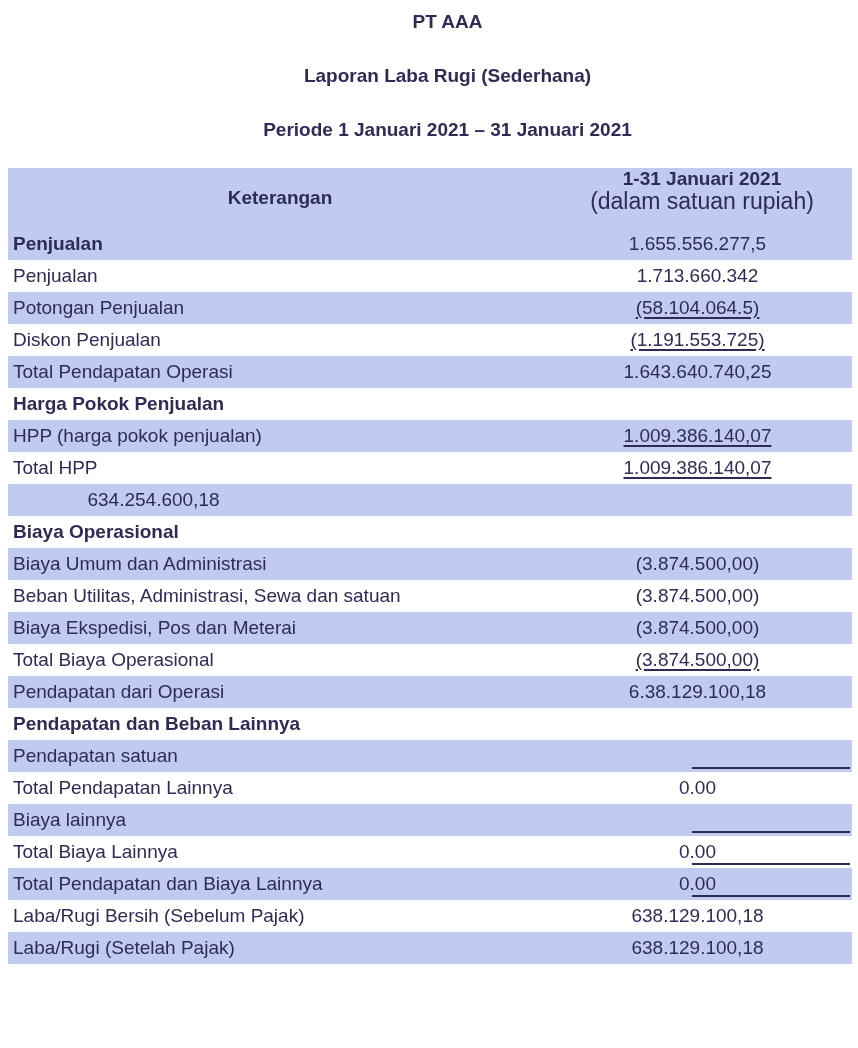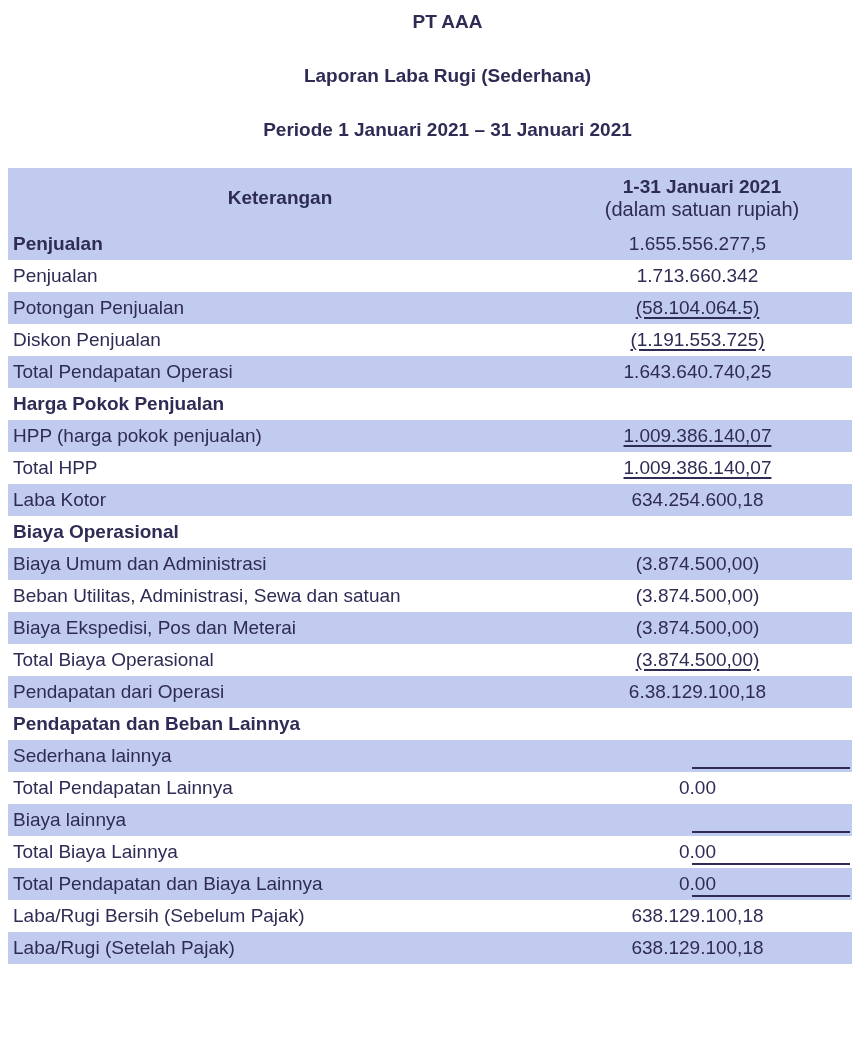--- a/index.html
+++ b/index.html
@@ -35,25 +35,25 @@
     background:var(--shade);
     height:60px;
   }
   .th-left{
     flex:1;
     display:flex;align-items:center;justify-content:center;
     font-weight:bold;font-size:19px;
   }
   .th-right{
     width:300px;
-    display:flex;flex-direction:column;align-items:center;justify-content:center;
+    display:flex;flex-direction:column;align-items:center;
     line-height:22px;
   }
   .th-right .line1{font-weight:bold;font-size:19px;}
-  .th-right .line2{font-size:20px;}
+  .th-right .line2{font-size:23px;}
 
   .row{
     display:flex;
     height:32px;
     align-items:stretch;
   }
   .row.shade{background:var(--shade);}
   .row .label{
     flex:1;
     display:flex;align-items:center;
@@ -150,21 +150,20 @@
   </div>
 
   <div class="row">
     <div class="label">Total HPP</div>
     <div class="value">
           <span class="underline">1.009.386.140,07</span>
         </div>
   </div>
 
   <div class="row shade">
-    <div class="label">Laba Kotor</div>
     <div class="value">
           <span>634.254.600,18</span>
         </div>
   </div>
 
   <div class="row bold">
     <div class="label">Biaya Operasional</div>
     <div class="value">
           <span></span>
         </div>
@@ -206,21 +205,21 @@
   </div>
 
   <div class="row bold">
     <div class="label">Pendapatan dan Beban Lainnya</div>
     <div class="value">
           <span></span>
         </div>
   </div>
 
   <div class="row shade">
-    <div class="label">Sederhana lainnya</div>
+    <div class="label">Pendapatan satuan</div>
     <div class="value">
           <span></span>
           <div class="rule-line"></div>
         </div>
   </div>
 
   <div class="row">
     <div class="label">Total Pendapatan Lainnya</div>
     <div class="value">
           <span>0.00</span>

